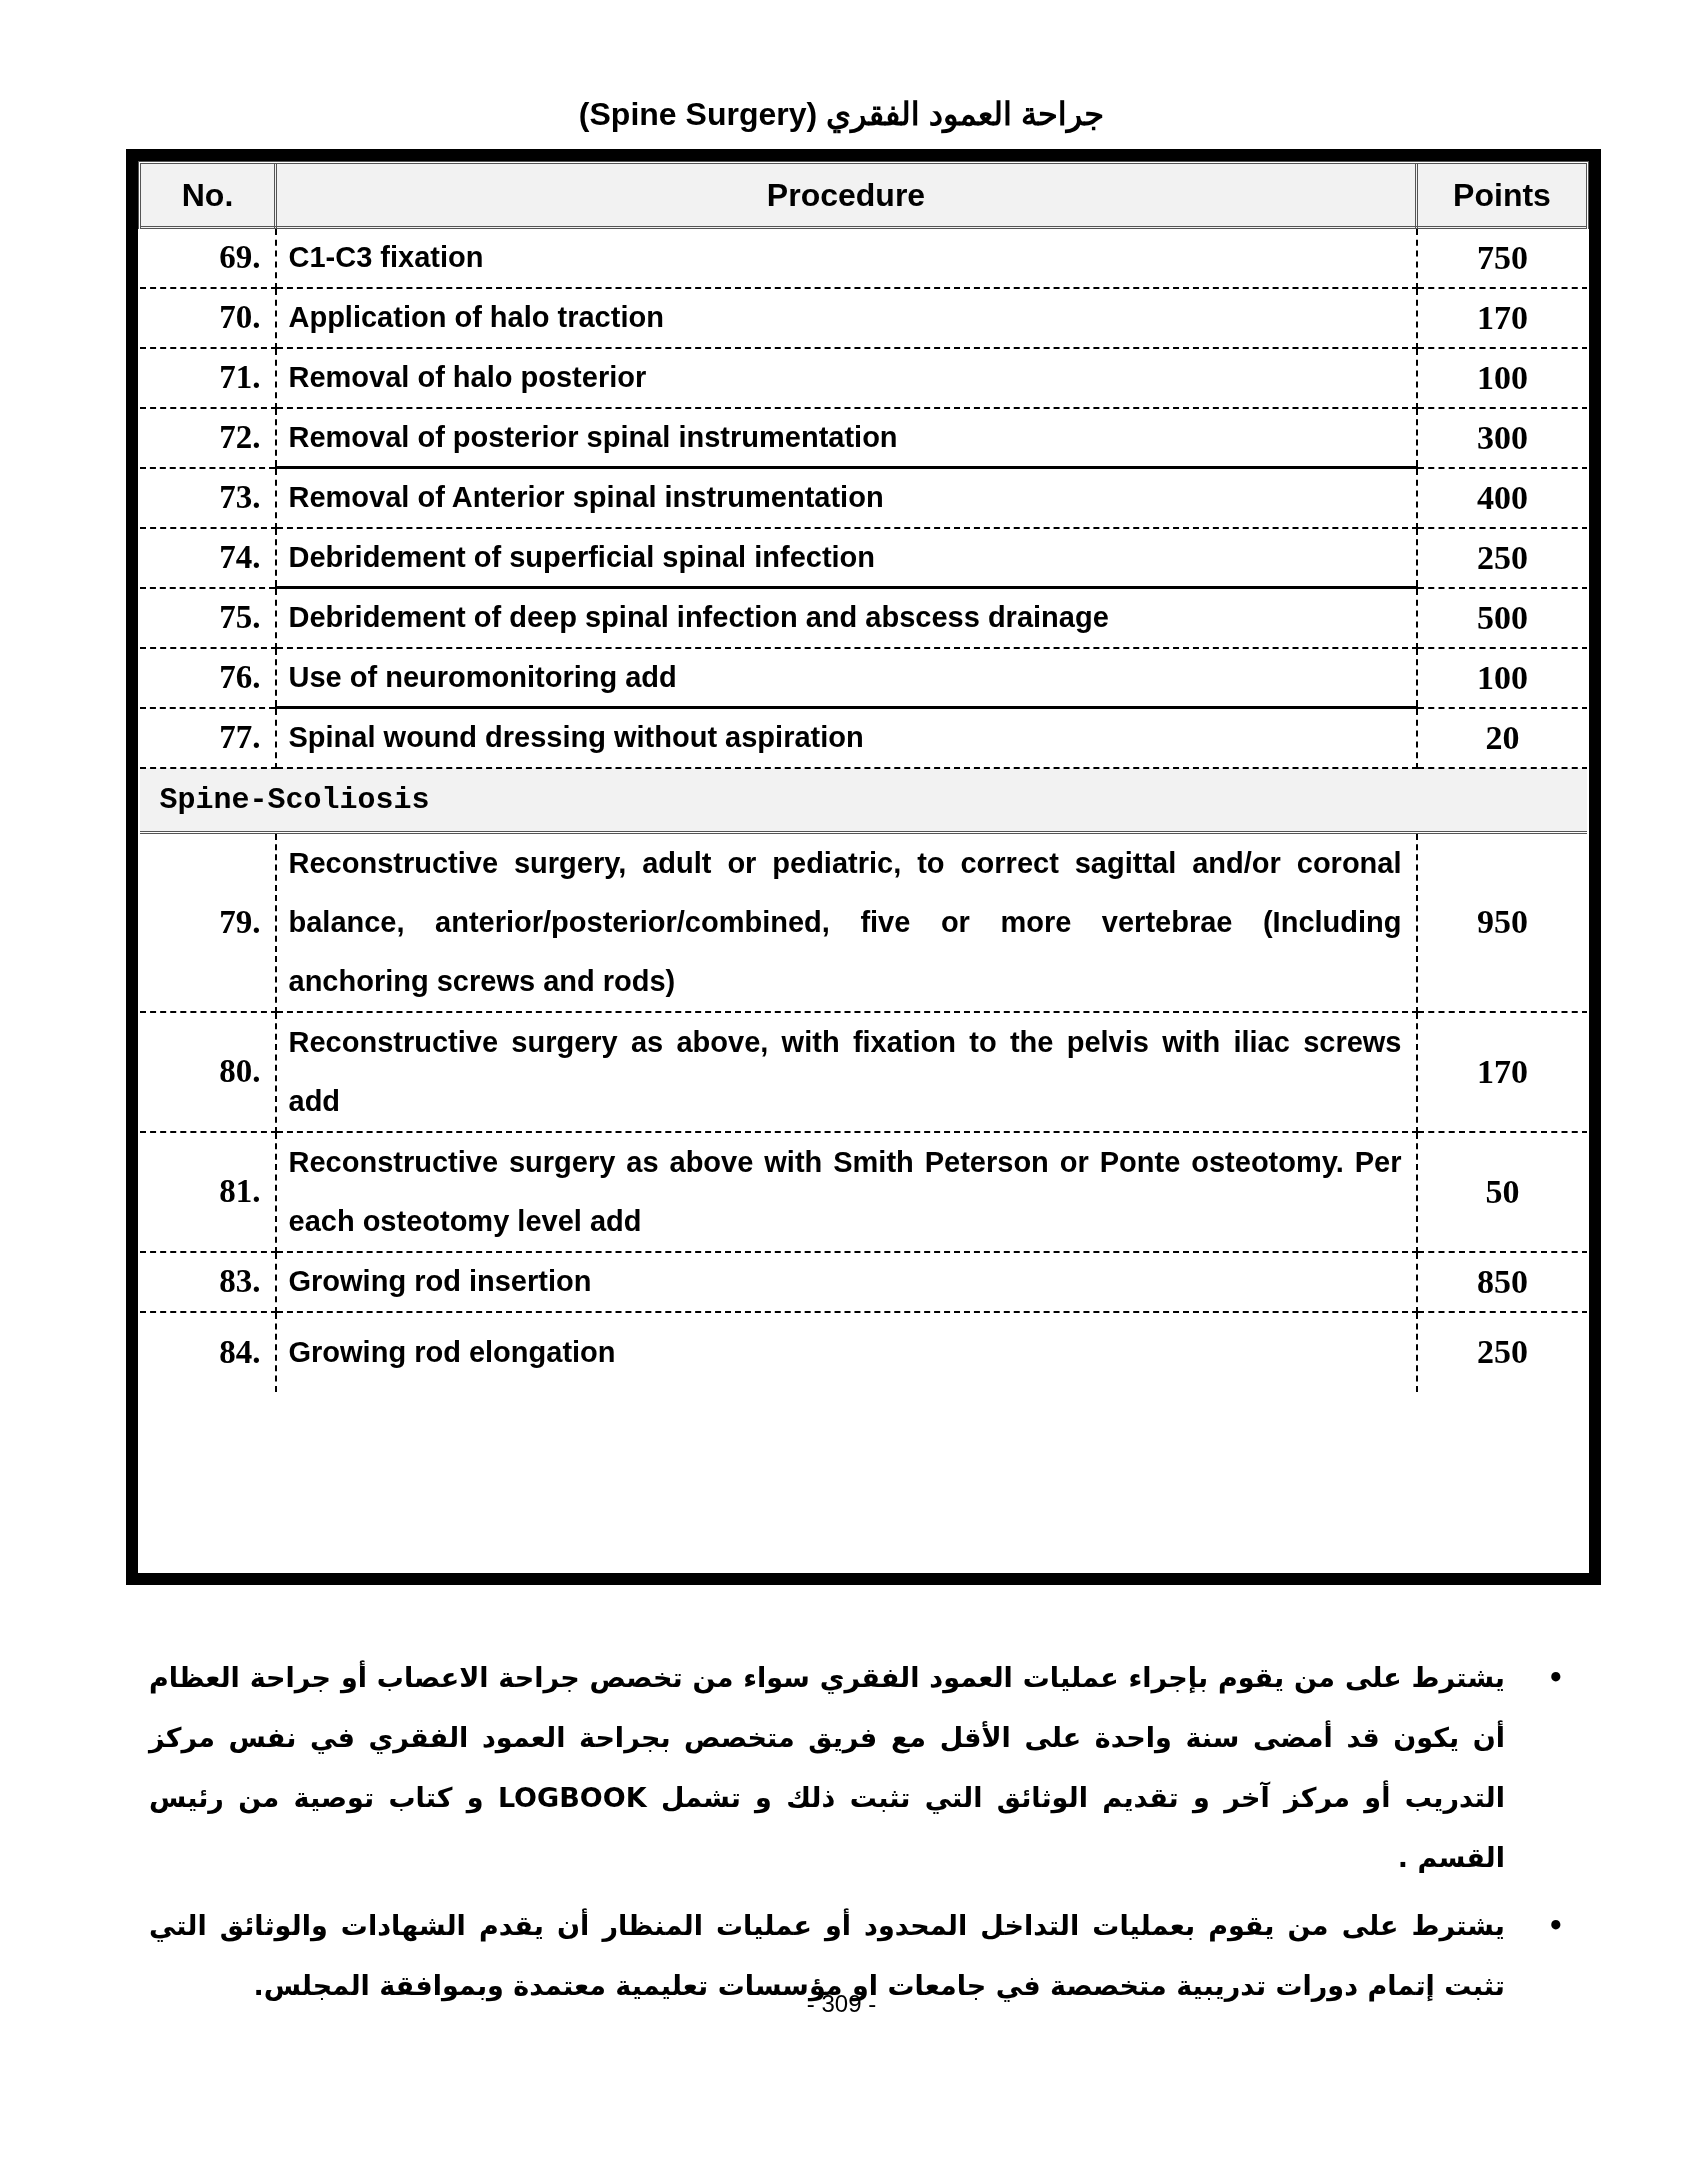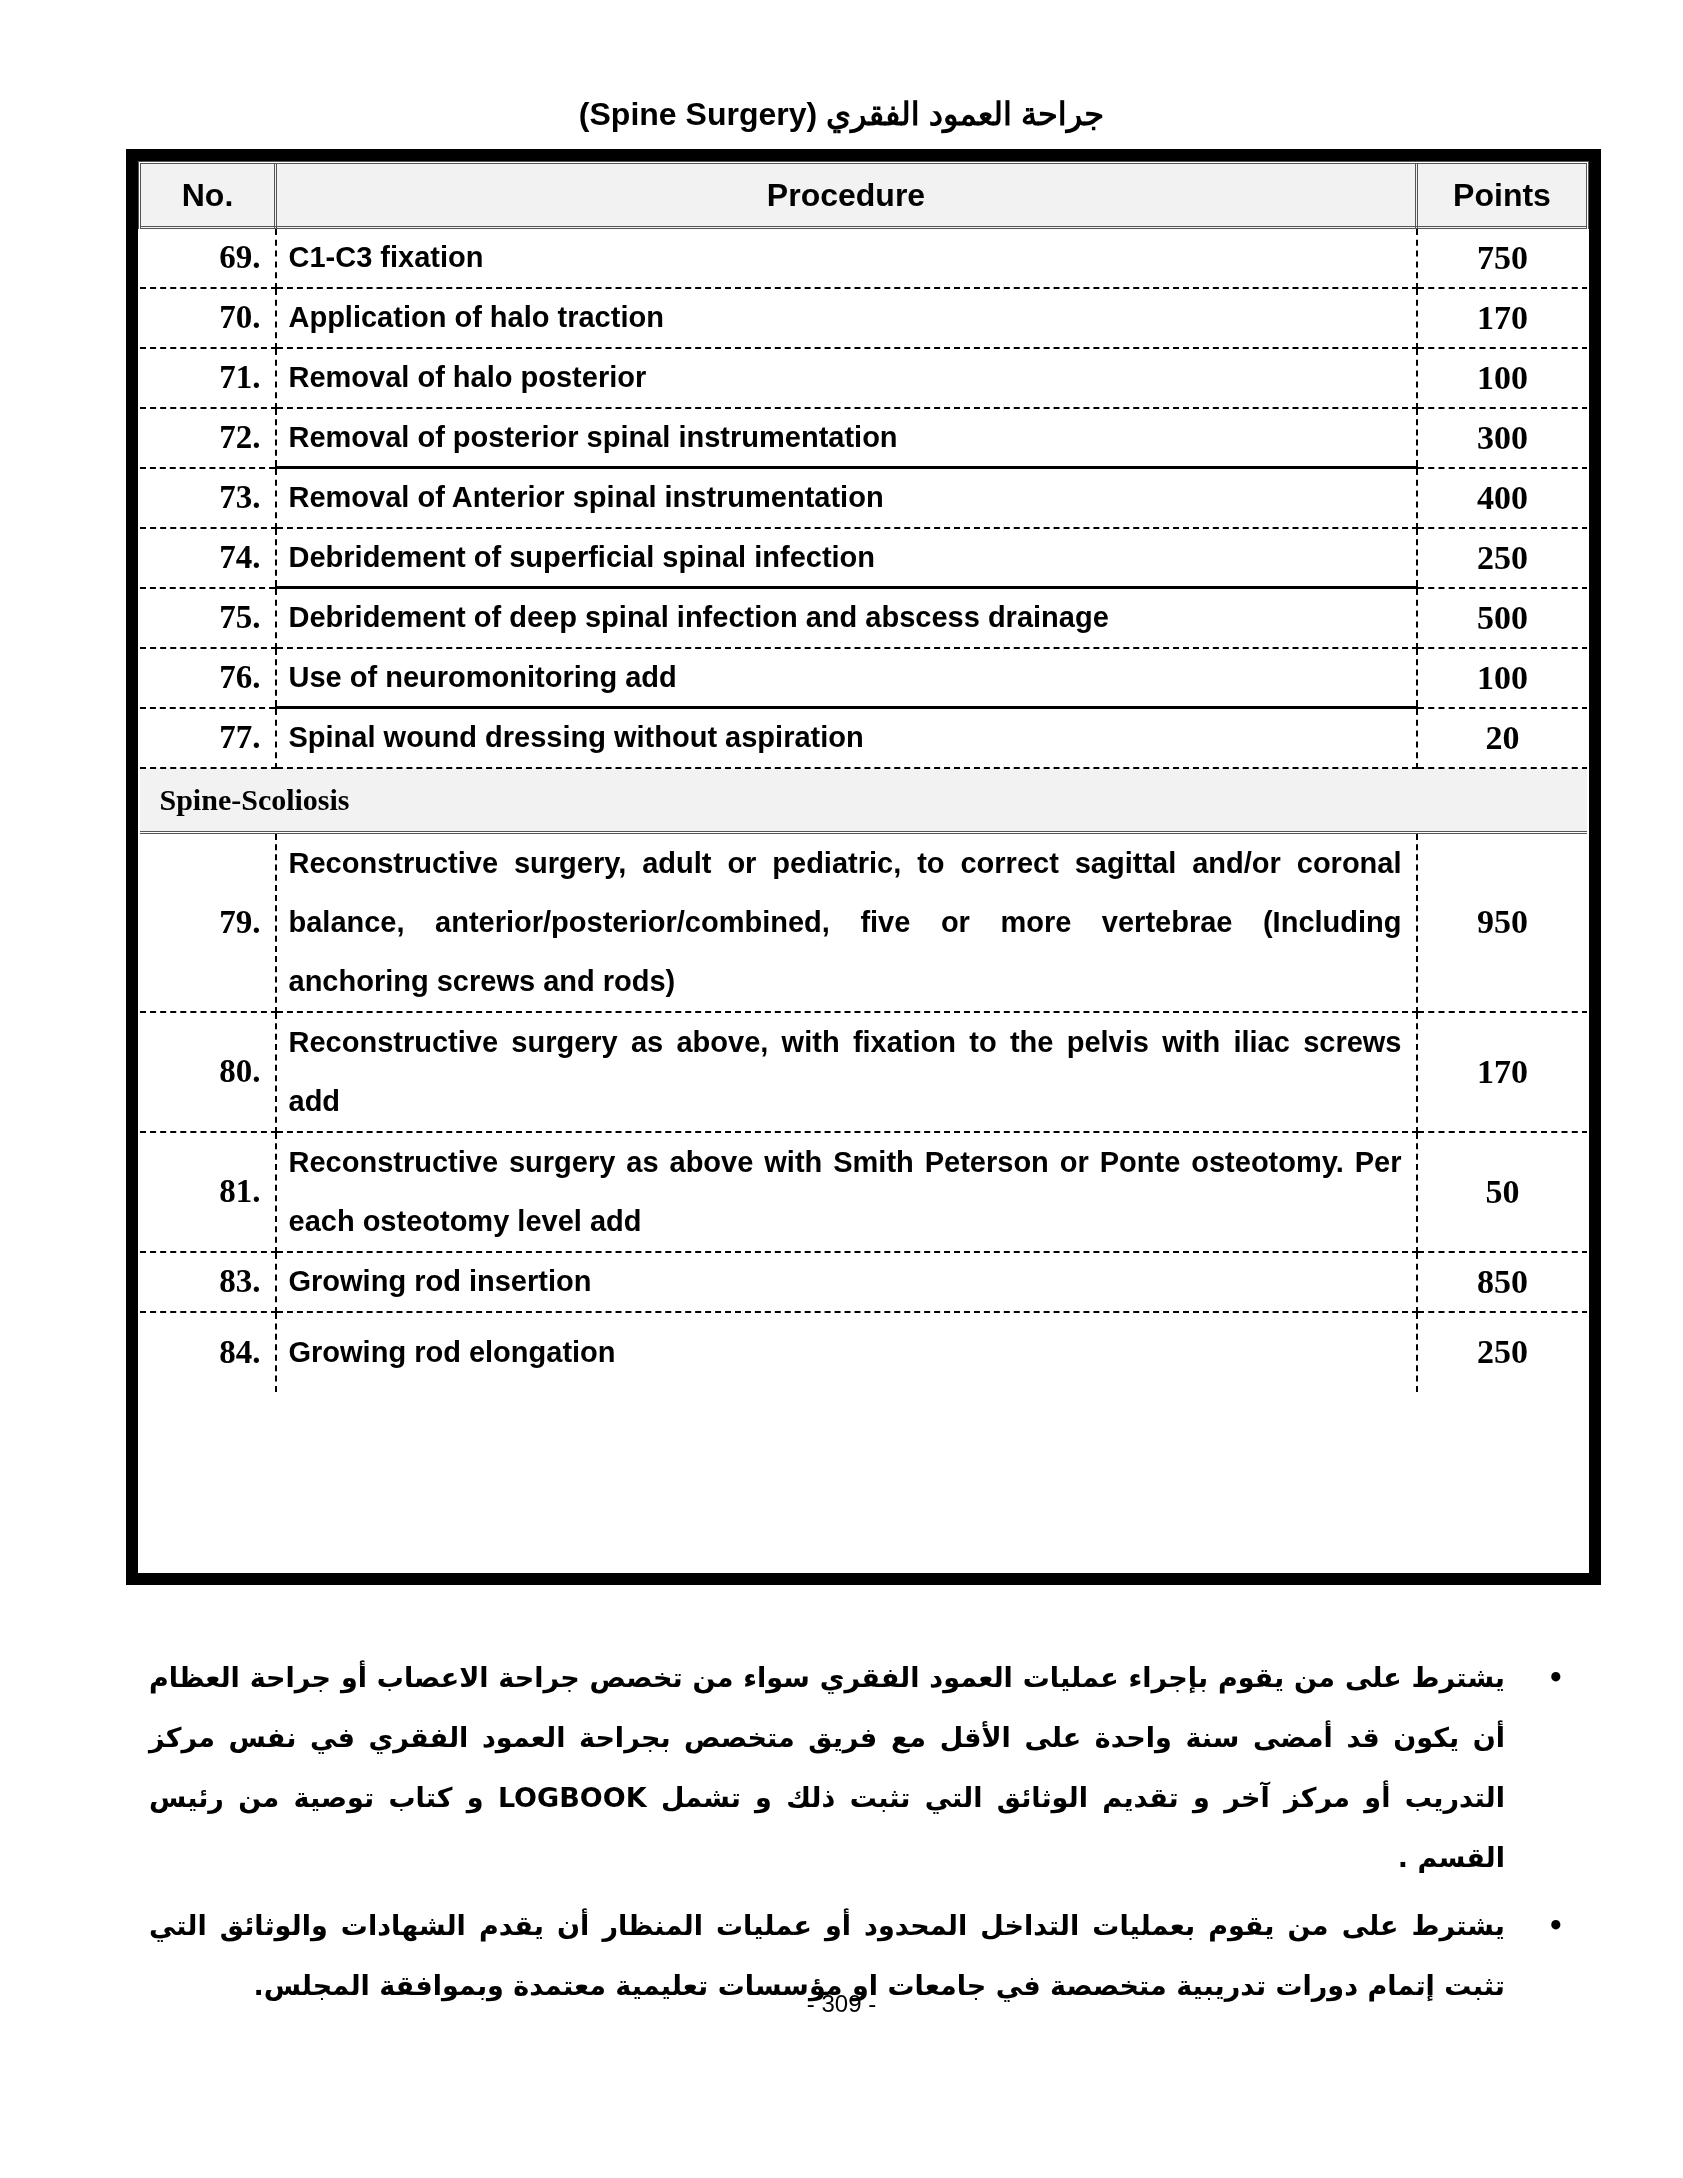--- a/index.html
+++ b/index.html
@@ -13,21 +13,21 @@
   col.c-pts { width: auto; }
   th { background: #f2f2f2; font-family: "Liberation Sans", sans-serif; font-weight: bold; font-size: 32px; height: 62px; border: 3px double #555; padding: 0; }
   td { font-size: 30px; padding: 0; vertical-align: middle; }
   td.no { font-family: "Liberation Serif", serif; font-weight: bold; font-size: 33px; text-align: right; padding-right: 14px; border-right: 2px dashed #000; }
   td.proc { font-family: "Liberation Sans", sans-serif; font-weight: bold; font-size: 29px; padding-left: 12px; padding-right: 14px; border-right: 2px dashed #000; }
   td.pts { font-family: "Liberation Serif", serif; font-weight: bold; font-size: 34px; text-align: center; }
   tr.row { height: 60px; }
   tr.row td { border-bottom: 2px dashed #000; }
   tr.row.solid td.proc { border-bottom: 3px solid #000; }
   tr.row.last-simple td { border-bottom: 2px solid #555; }
-  tr.section td { background: #f2f2f2; height: 62px; font-family: Liberation Serif, serif; font-weight: bold; font-size: 30px; padding-left: 20px; border-bottom: 3px double #555; }
+  tr.section td { background: #f2f2f2; height: 62px; font-family: Liberation Mono, monospace; font-weight: bold; font-size: 30px; padding-left: 20px; border-bottom: 3px double #555; }
   tr.multi td.proc { text-align: justify; text-align-last: left; line-height: 59px; }
   tr.multi3 { height: 178px; }
   tr.multi2 { height: 120px; }
   tr.final td { border-bottom: none; height: 79px; }
   .notes { position: absolute; left: 149px; width: 1356px; top: 1648px; direction: rtl; font-family: "DejaVu Sans", sans-serif; font-weight: bold; font-size: 27px; }
   .note { position: relative; padding-right: 0; line-height: 60px; text-align: justify; text-align-last: right; margin-bottom: 8px; }
   .bullet { position: absolute; right: -59px; top: 0; font-size: 26px; font-family: "DejaVu Sans", sans-serif; }
   .page-number { position: absolute; top: 1990px; left: 0; width: 1683px; text-align: center; font-size: 24px; font-family: "Liberation Sans", sans-serif; }
 </style>
 </head>

